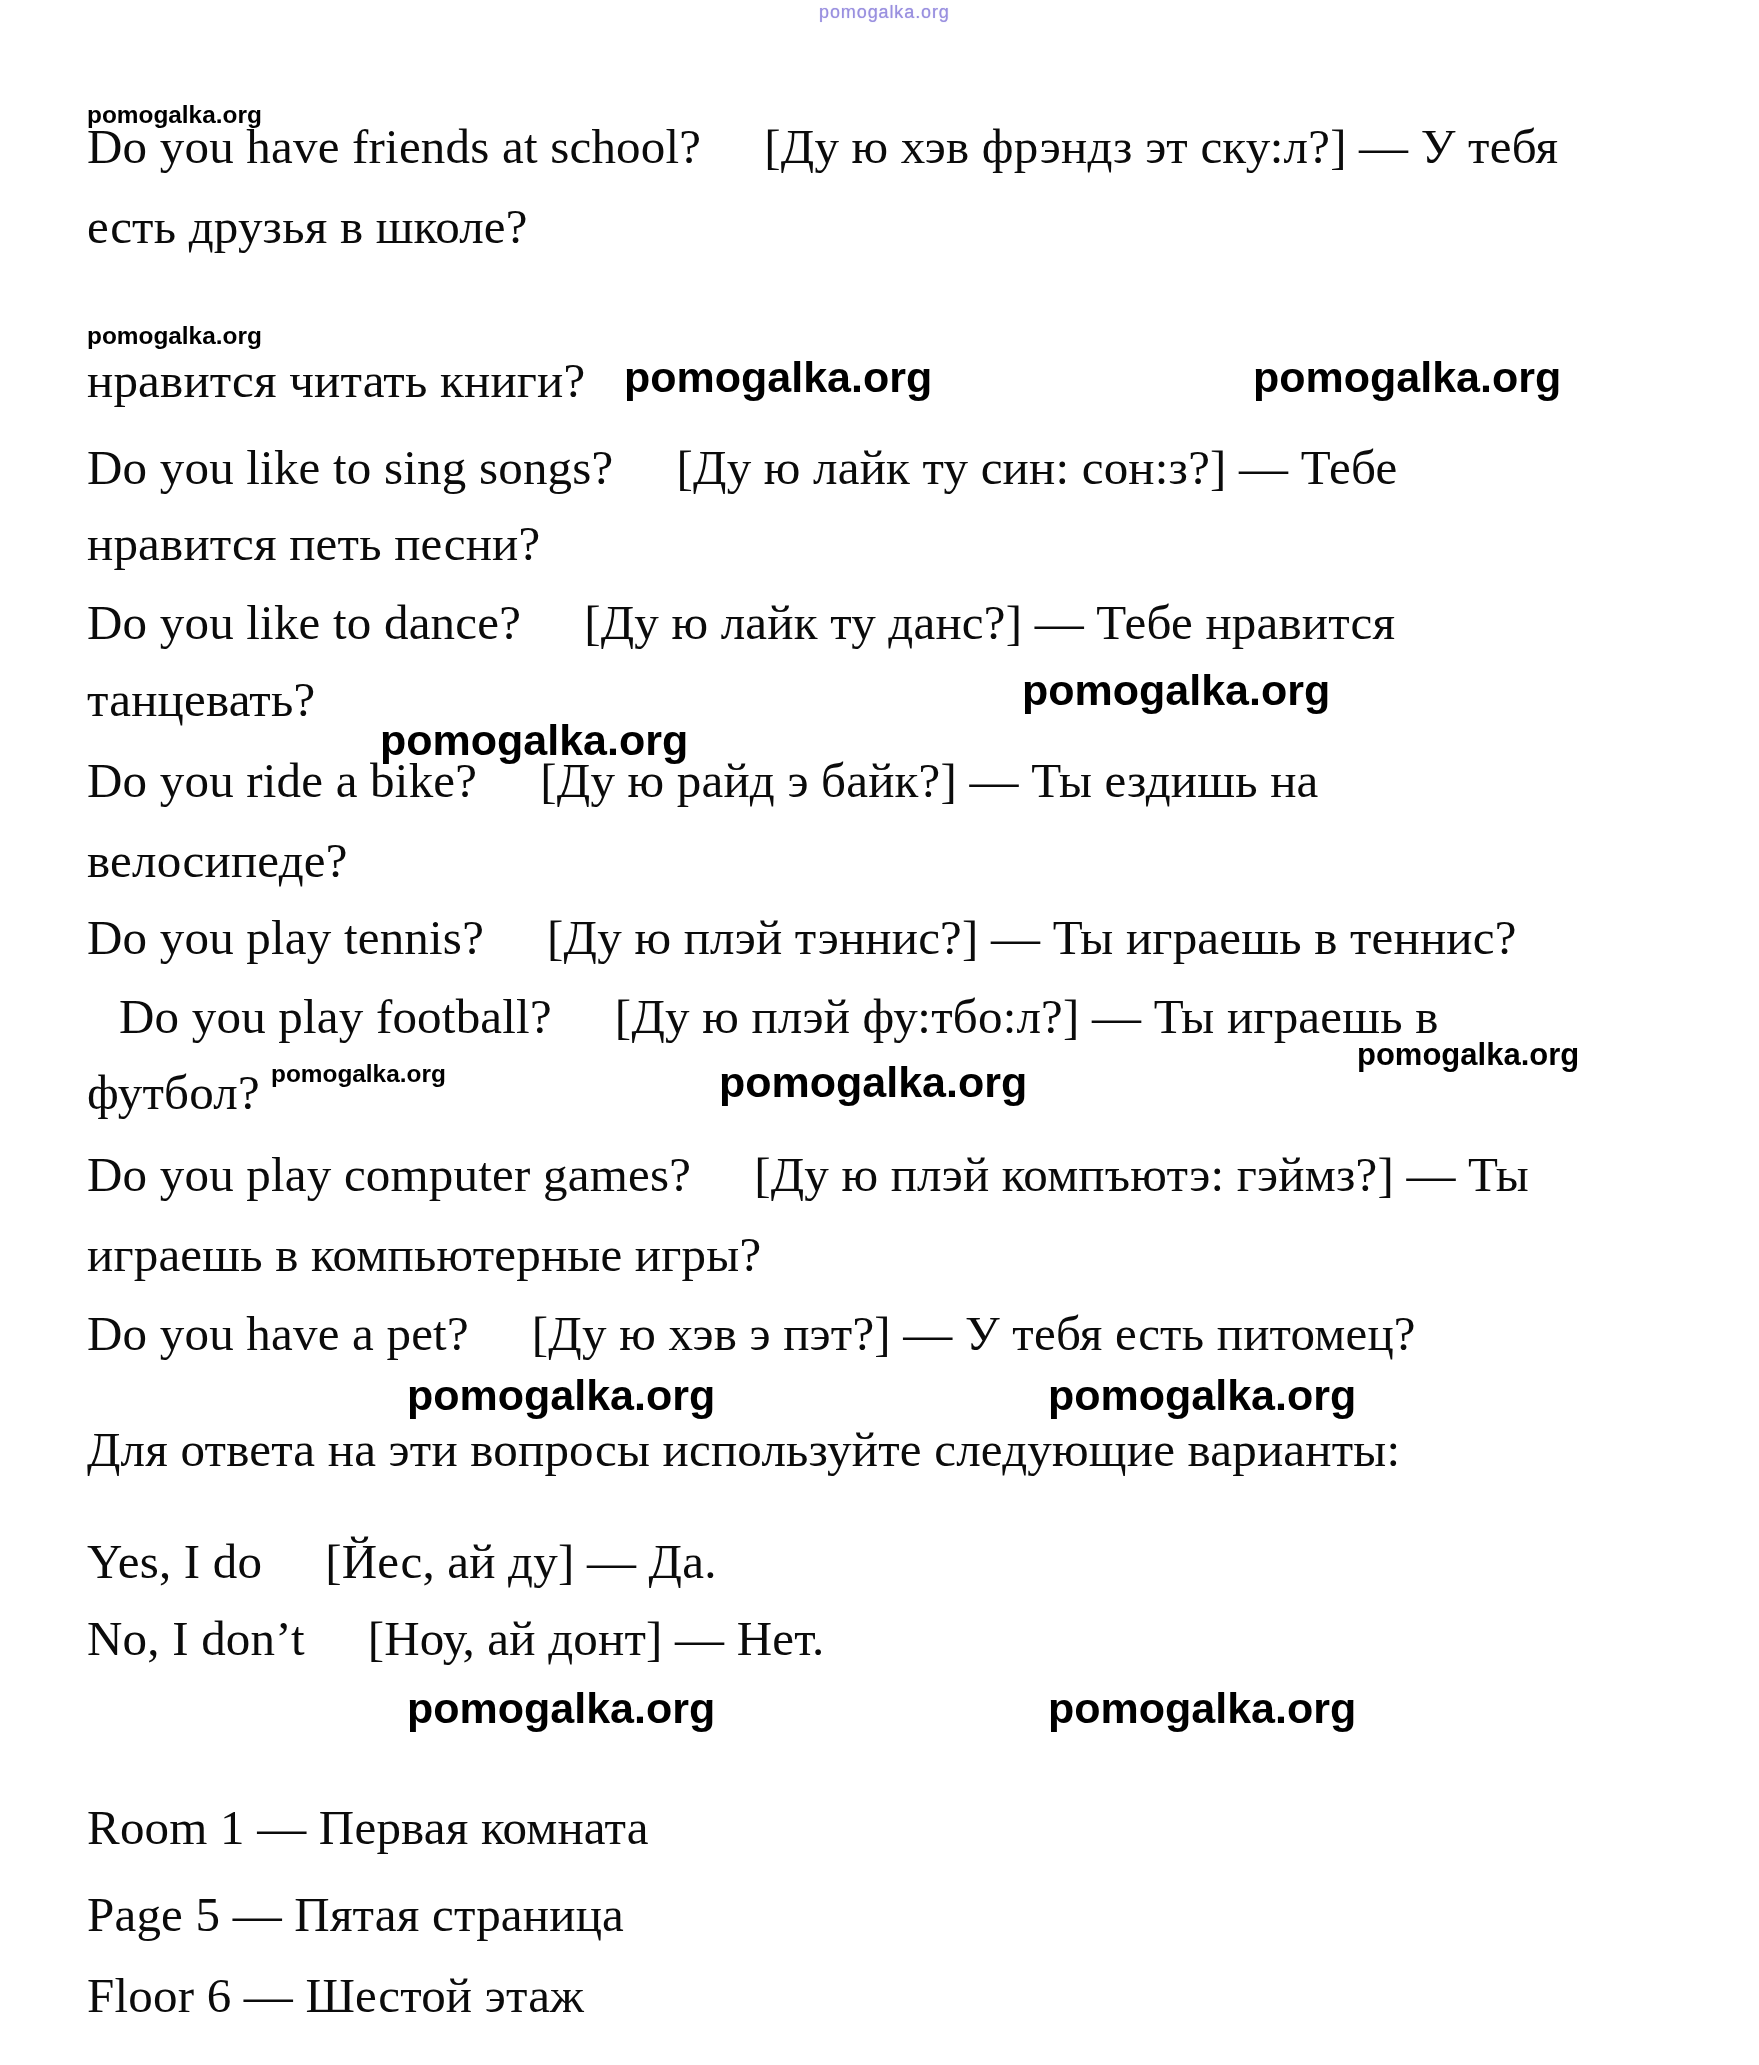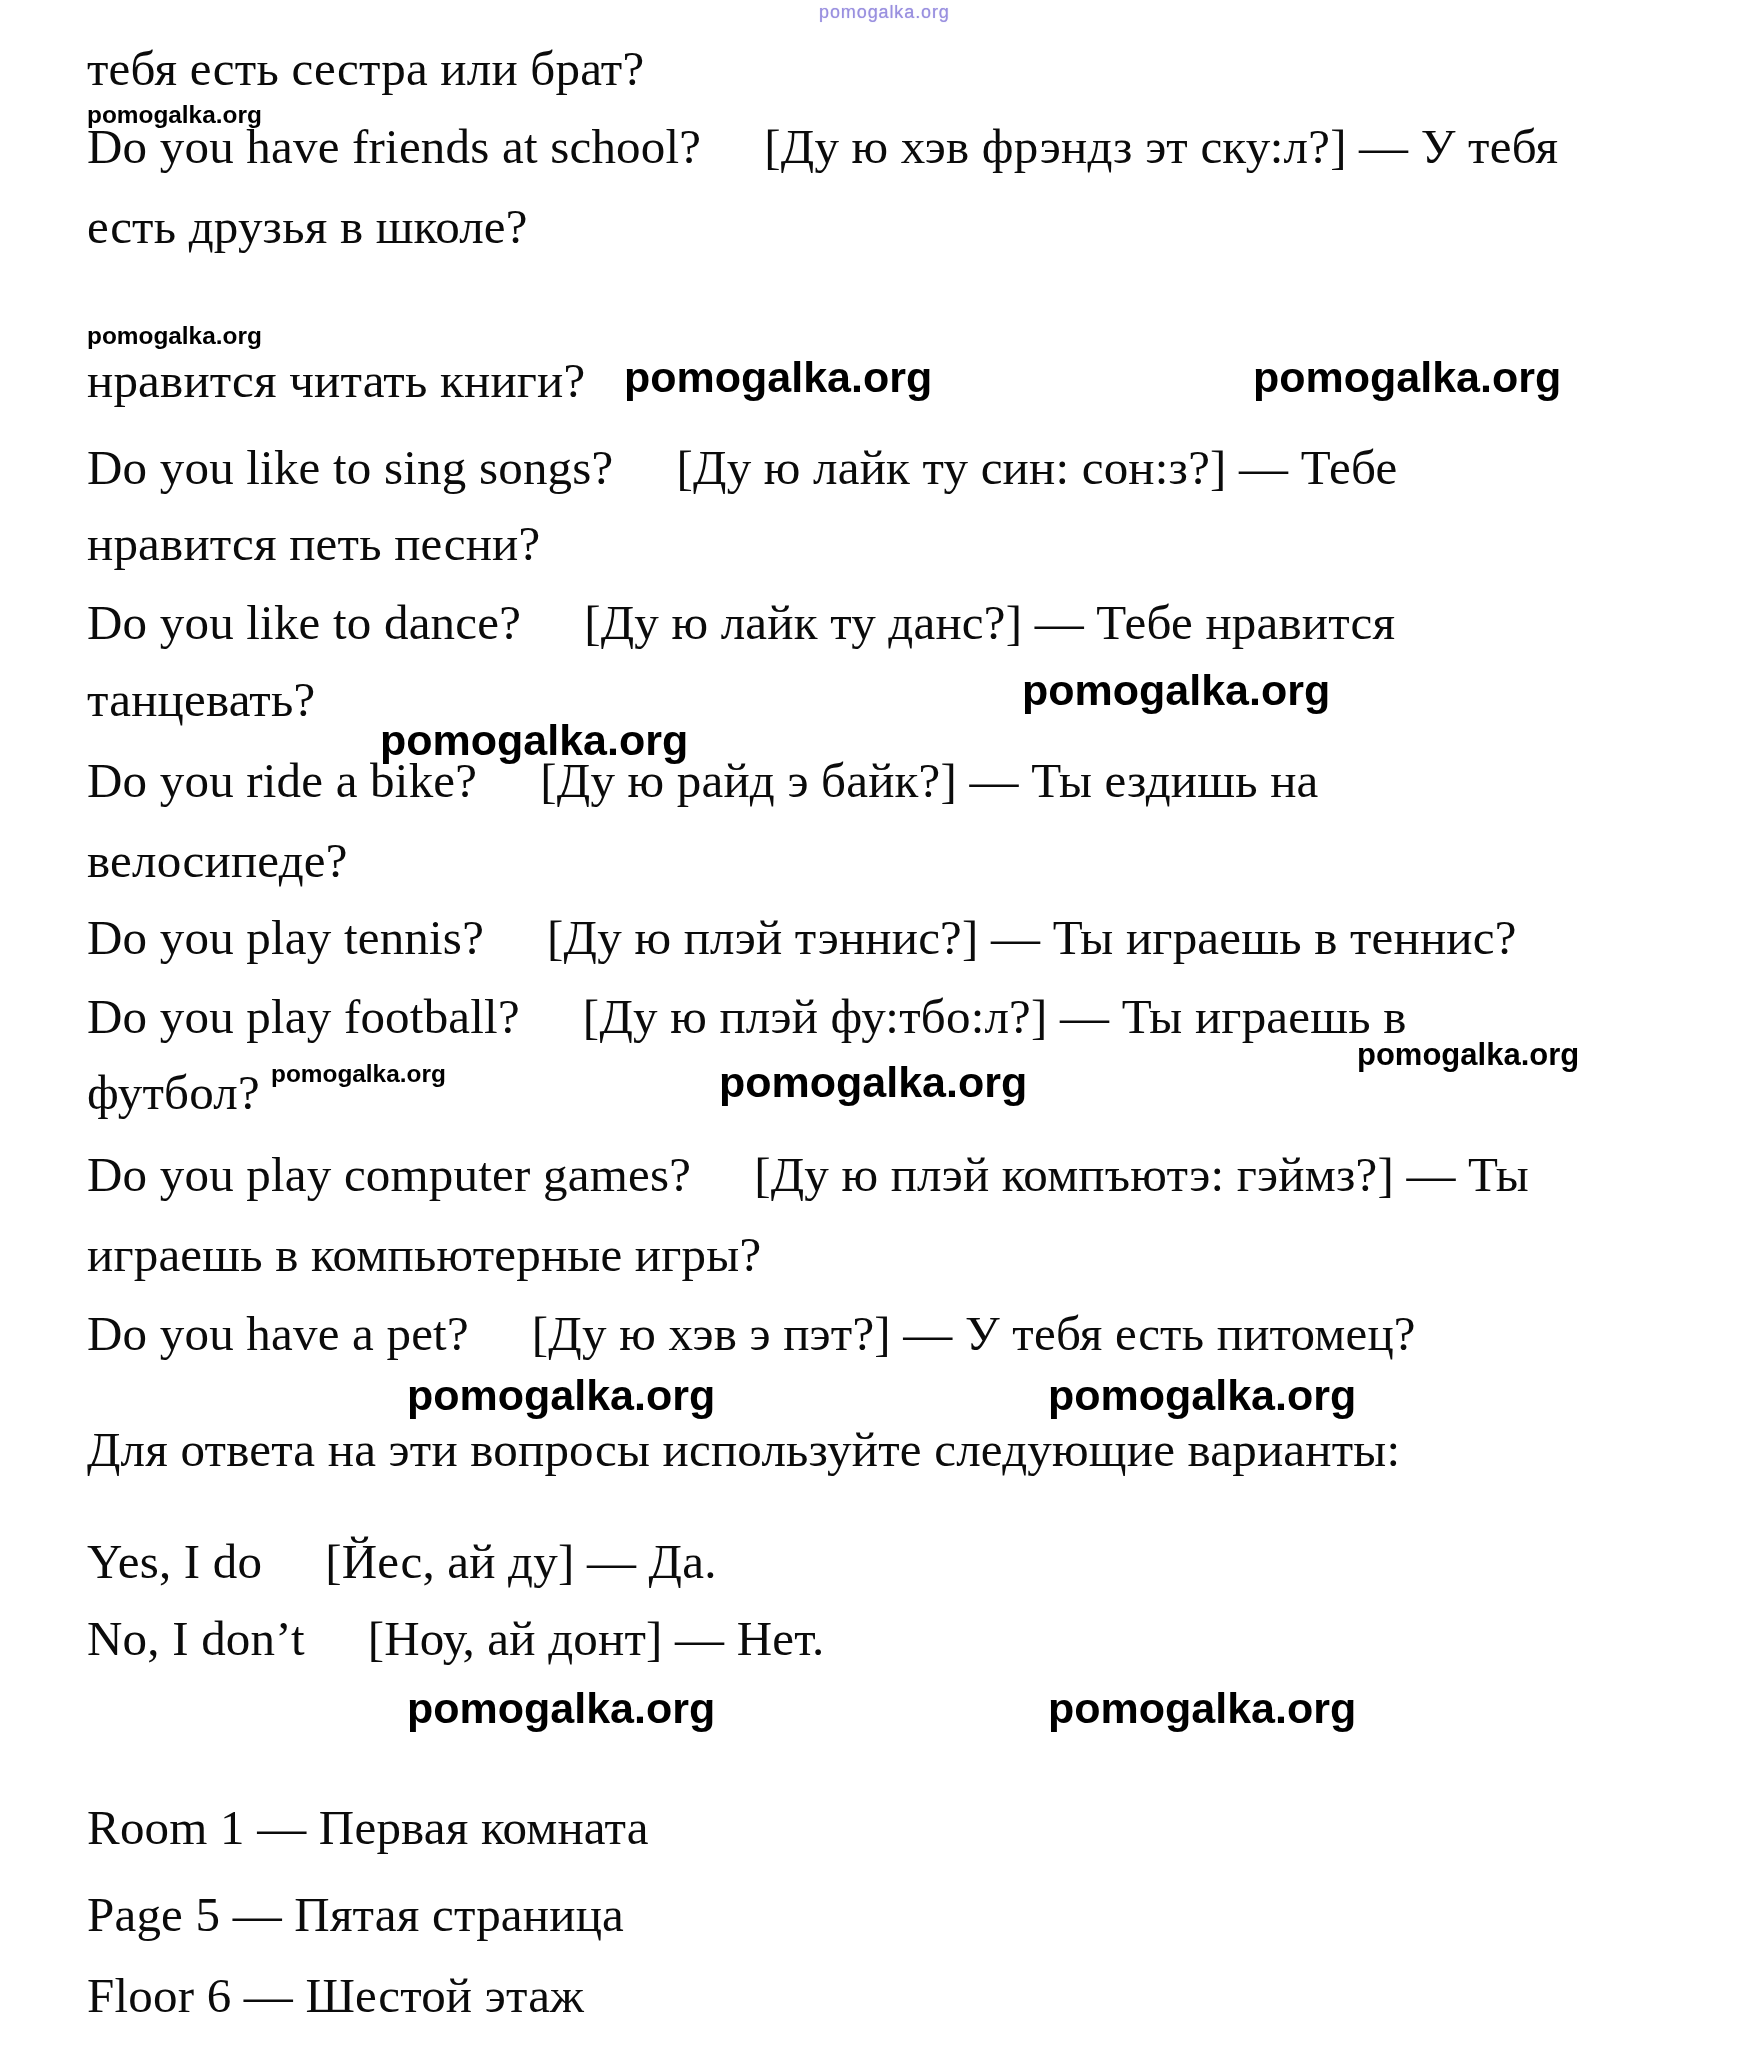--- a/index.html
+++ b/index.html
@@ -55,23 +55,20 @@
   <div class="wm large" style="left:1022px; top:666px;">pomogalka.org</div>
   <div class="wm large" style="left:380px;  top:716px;">pomogalka.org</div>
   <div class="wm small" style="left:271px;  top:1060px;">pomogalka.org</div>
   <div class="wm large" style="left:719px;  top:1058px;">pomogalka.org</div>
   <div class="wm medium" style="left:1357px; top:1037px;">pomogalka.org</div>
   <div class="wm large" style="left:407px;  top:1371px;">pomogalka.org</div>
   <div class="wm large" style="left:1048px; top:1371px;">pomogalka.org</div>
   <div class="wm large" style="left:407px;  top:1684px;">pomogalka.org</div>
   <div class="wm large" style="left:1048px; top:1684px;">pomogalka.org</div>
 
-  <div class="line" style="top:42px;">
-    <span>тебя есть сестра или брат?</span>
-  </div>
 
   <div class="line" style="top:120px;">
     <span class="en">Do you have friends at school?</span><span class="ru">[Ду ю хэв фрэндз эт ску:л?] — У тебя</span>
   </div>
 
   <div class="line" style="top:200px;">
     <span>есть друзья в школе?</span>
   </div>
 
 
@@ -100,21 +97,21 @@
   </div>
 
   <div class="line" style="top:834px;">
     <span>велосипеде?</span>
   </div>
 
   <div class="line" style="top:911px;">
     <span class="en">Do you play tennis?</span><span class="ru">[Ду ю плэй тэннис?] — Ты играешь в теннис?</span>
   </div>
 
-  <div class="line" style="top:990px;">
+  <div class="line" style="top:990px;margin-left:32px;">
     <span class="en">Do you play football?</span><span class="ru">[Ду ю плэй фу:тбо:л?] — Ты играешь в</span>
   </div>
 
   <div class="line" style="top:1066px;">
     <span>футбол?</span>
   </div>
 
   <div class="line" style="top:1148px;">
     <span class="en">Do you play computer games?</span><span class="ru">[Ду ю плэй компъютэ: гэймз?] — Ты</span>
   </div>

